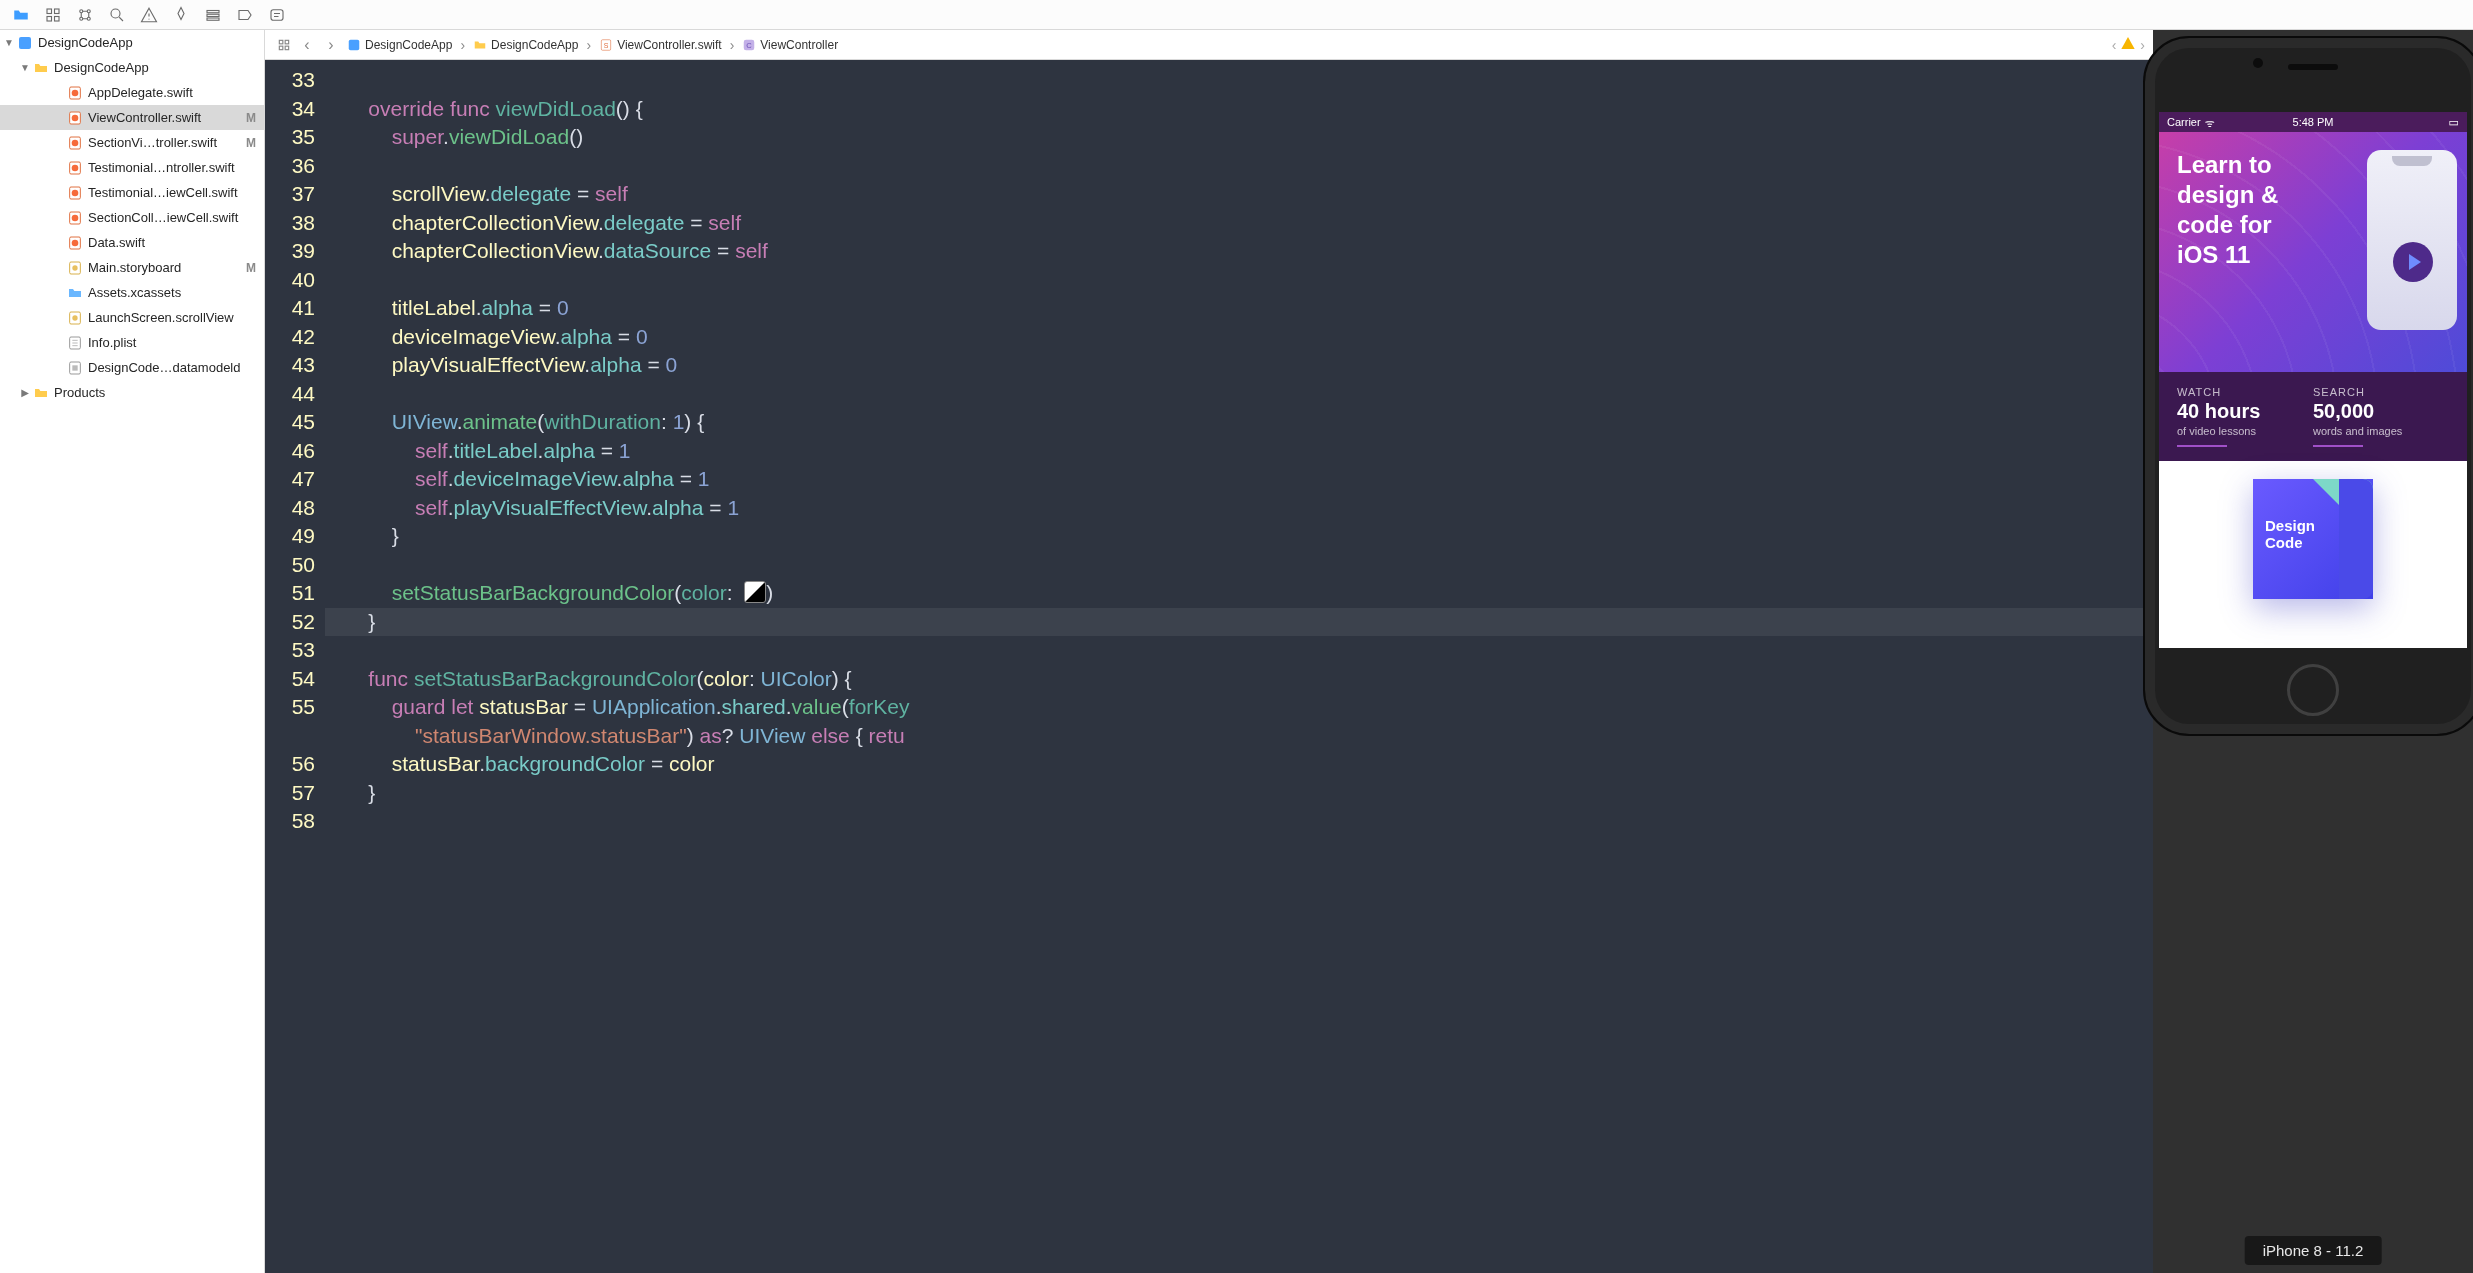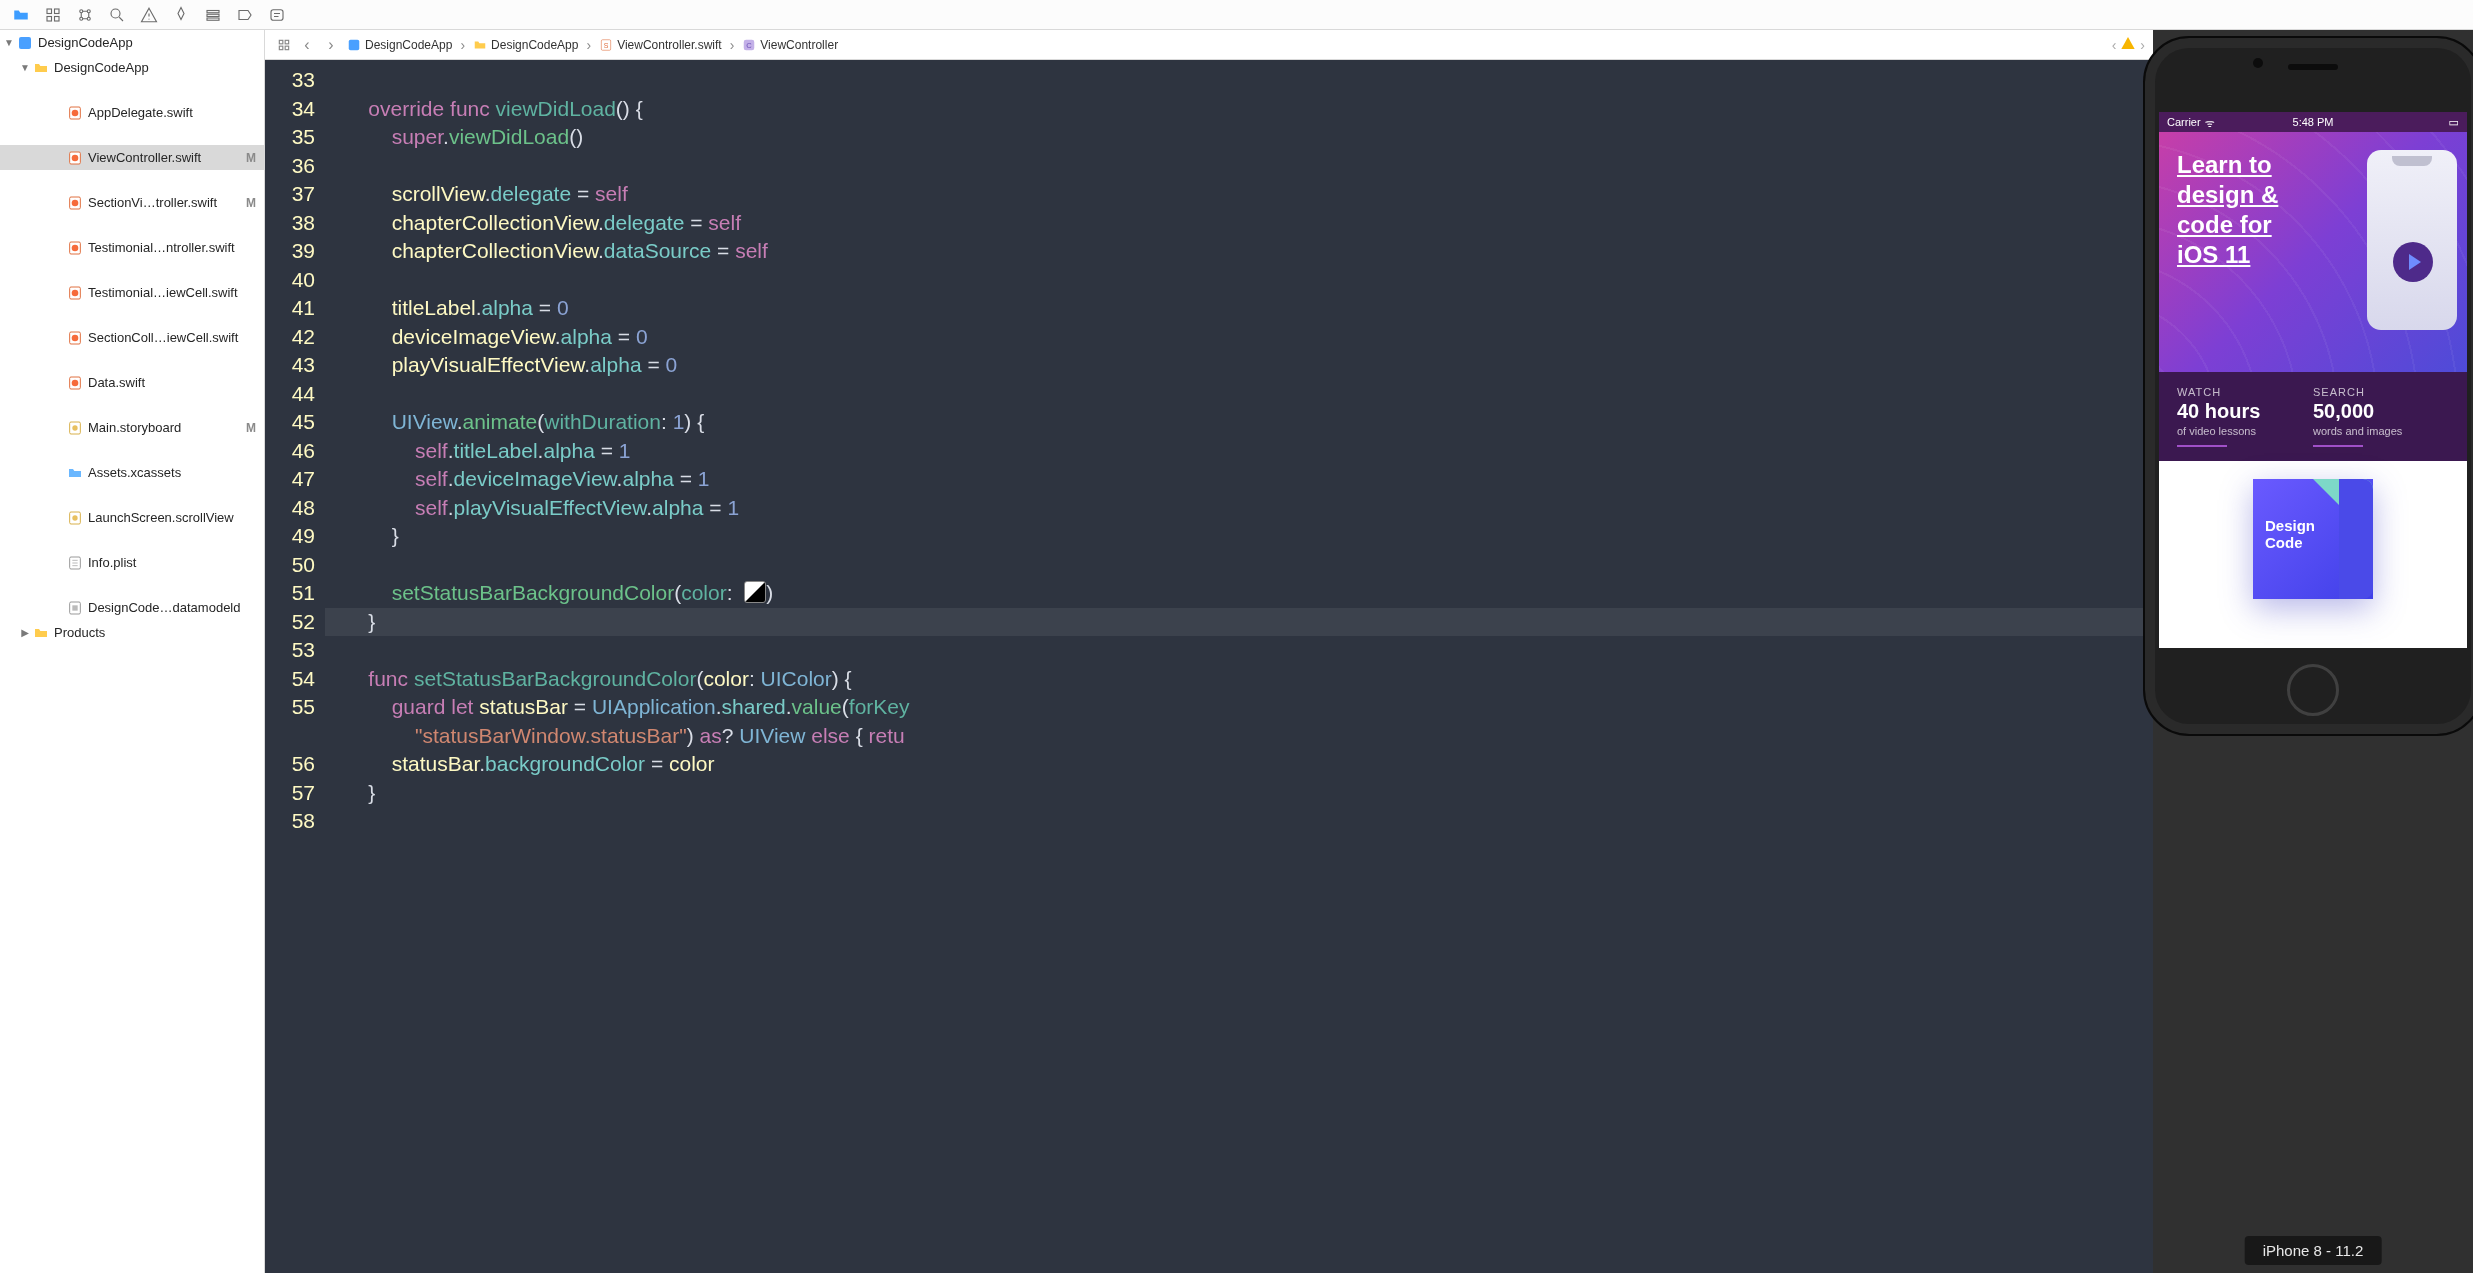--- a/index.html
+++ b/index.html
@@ -18,21 +18,21 @@
 .nav-row { display:flex; align-items:center; height:25px; padding-right:8px; cursor:default; }
 .nav-row .disc { width:14px; display:flex; justify-content:center; font-size:10px; color:#7a7a7a;}
 .nav-row .filler { width:14px; }
 .nav-row .icon { width:18px; height:18px; display:flex; align-items:center; justify-content:center; margin-right:4px;}
 .nav-row .icon svg{width:16px;height:16px;}
 .nav-row.selected { background:#d9d9d9; }
 .nav-row .label { flex:1; white-space:nowrap; overflow:hidden; text-overflow:ellipsis;}
 .nav-row .badge { color:#8a8a8a; font-weight:600; font-size:12px; padding-left:6px;}
 .nav-row.depth-0 { padding-left: 2px; }
 .nav-row.depth-1 { padding-left: 18px; }
-.nav-row.depth-2 { padding-left: 52px; margin-top: 20px; }
+.nav-row.depth-2 { padding-left: 52px; }
 
 
 .editor-col { flex:1; display:flex; flex-direction:column; min-width:0;}
 .jumpbar { height: 30px; border-bottom:1px solid #d9d9d9; background:#fff; display:flex; align-items:center; padding:0 8px; font-size:12px; color:#333; overflow:hidden; position:relative;}
 .jumpbar .seg { display:flex; align-items:center; gap:4px; padding: 0 4px;}
 .jumpbar .chev { color:#8a8a8a; padding:0 4px; font-size:14px;}
 .jumpbar .seg svg{width:14px;height:14px;}
 .jumpbar .warn-right { margin-left:auto; display:flex; align-items:center; gap:4px;}
 .jumpbar .arrow-btn { width:24px; text-align:center; color:#8a8a8a; font-size:16px;}
 
@@ -65,21 +65,21 @@
 .phone::after{content:"";position:absolute;top:20px;left:calc(50% - 60px);width:10px;height:10px;background:#0c0c0c;border-radius:50%;}
 .screen { position:absolute; top:74px; left:14px; right:14px; bottom:86px; background:#fff; overflow:hidden;}
 .home-btn { position:absolute; bottom:18px; left:50%; transform:translateX(-50%); width:52px; height:52px; border:3px solid #404040; border-radius:50%;}
 .sim-label { position:absolute; bottom:8px; left:50%; transform:translateX(-50%); color:#e8e8e8; font-size:15px; background:rgba(0,0,0,0.5); padding:6px 18px; border-radius:4px;}
 
 
 .status-bar { height:20px; background:#4b1c5c; color:#fff; display:flex; align-items:center; font-size:11px; padding:0 8px; justify-content:space-between;}
 .hero { height:240px; background:linear-gradient(135deg,#c73ea8 0%,#7d3fd4 50%,#4e4bd8 100%); position:relative; overflow:hidden; padding:18px;}
 .hero::before{content:"";position:absolute;inset:0;background:
   repeating-radial-gradient(circle at -20% 120%, rgba(255,255,255,0.05) 0 2px, transparent 2px 40px);}
-.hero-title { position:relative; color:#fff; font-size:24px; font-weight:700; line-height:1.25;text-decoration:underline; }
+.hero-title { position:relative; color:#fff; font-size:24px; font-weight:700; line-height:1.25; }
 .hero-device { position:absolute; right:10px; top:18px; width:90px; height:180px; background:linear-gradient(180deg,#f0f0f8,#d8d8ec); border-radius:14px;}
 .hero-device::before{content:"";position:absolute;top:6px;left:50%;transform:translateX(-50%);width:40px;height:10px;background:#c0c0d0;border-radius:0 0 8px 8px;}
 .play-btn { position:absolute; right:34px; top:110px; width:40px; height:40px; background:#4e2a8a; border-radius:50%; display:flex; align-items:center; justify-content:center;}
 .play-btn::after{content:"";border-left:12px solid #6f8cff;border-top:8px solid transparent;border-bottom:8px solid transparent;margin-left:3px;}
 .stats-row { background:#3b1850; display:flex; padding:14px 18px; color:#fff;}
 .stat { flex:1;}
 .stat .label { font-size:11px; opacity:.7; letter-spacing:1px;}
 .stat .value { font-size:20px; font-weight:700; margin:2px 0;}
 .stat .sub { font-size:11px; opacity:.7;}
 .stat .underline{ height:2px; background:#a050c8; width:50px; margin-top:8px;}

